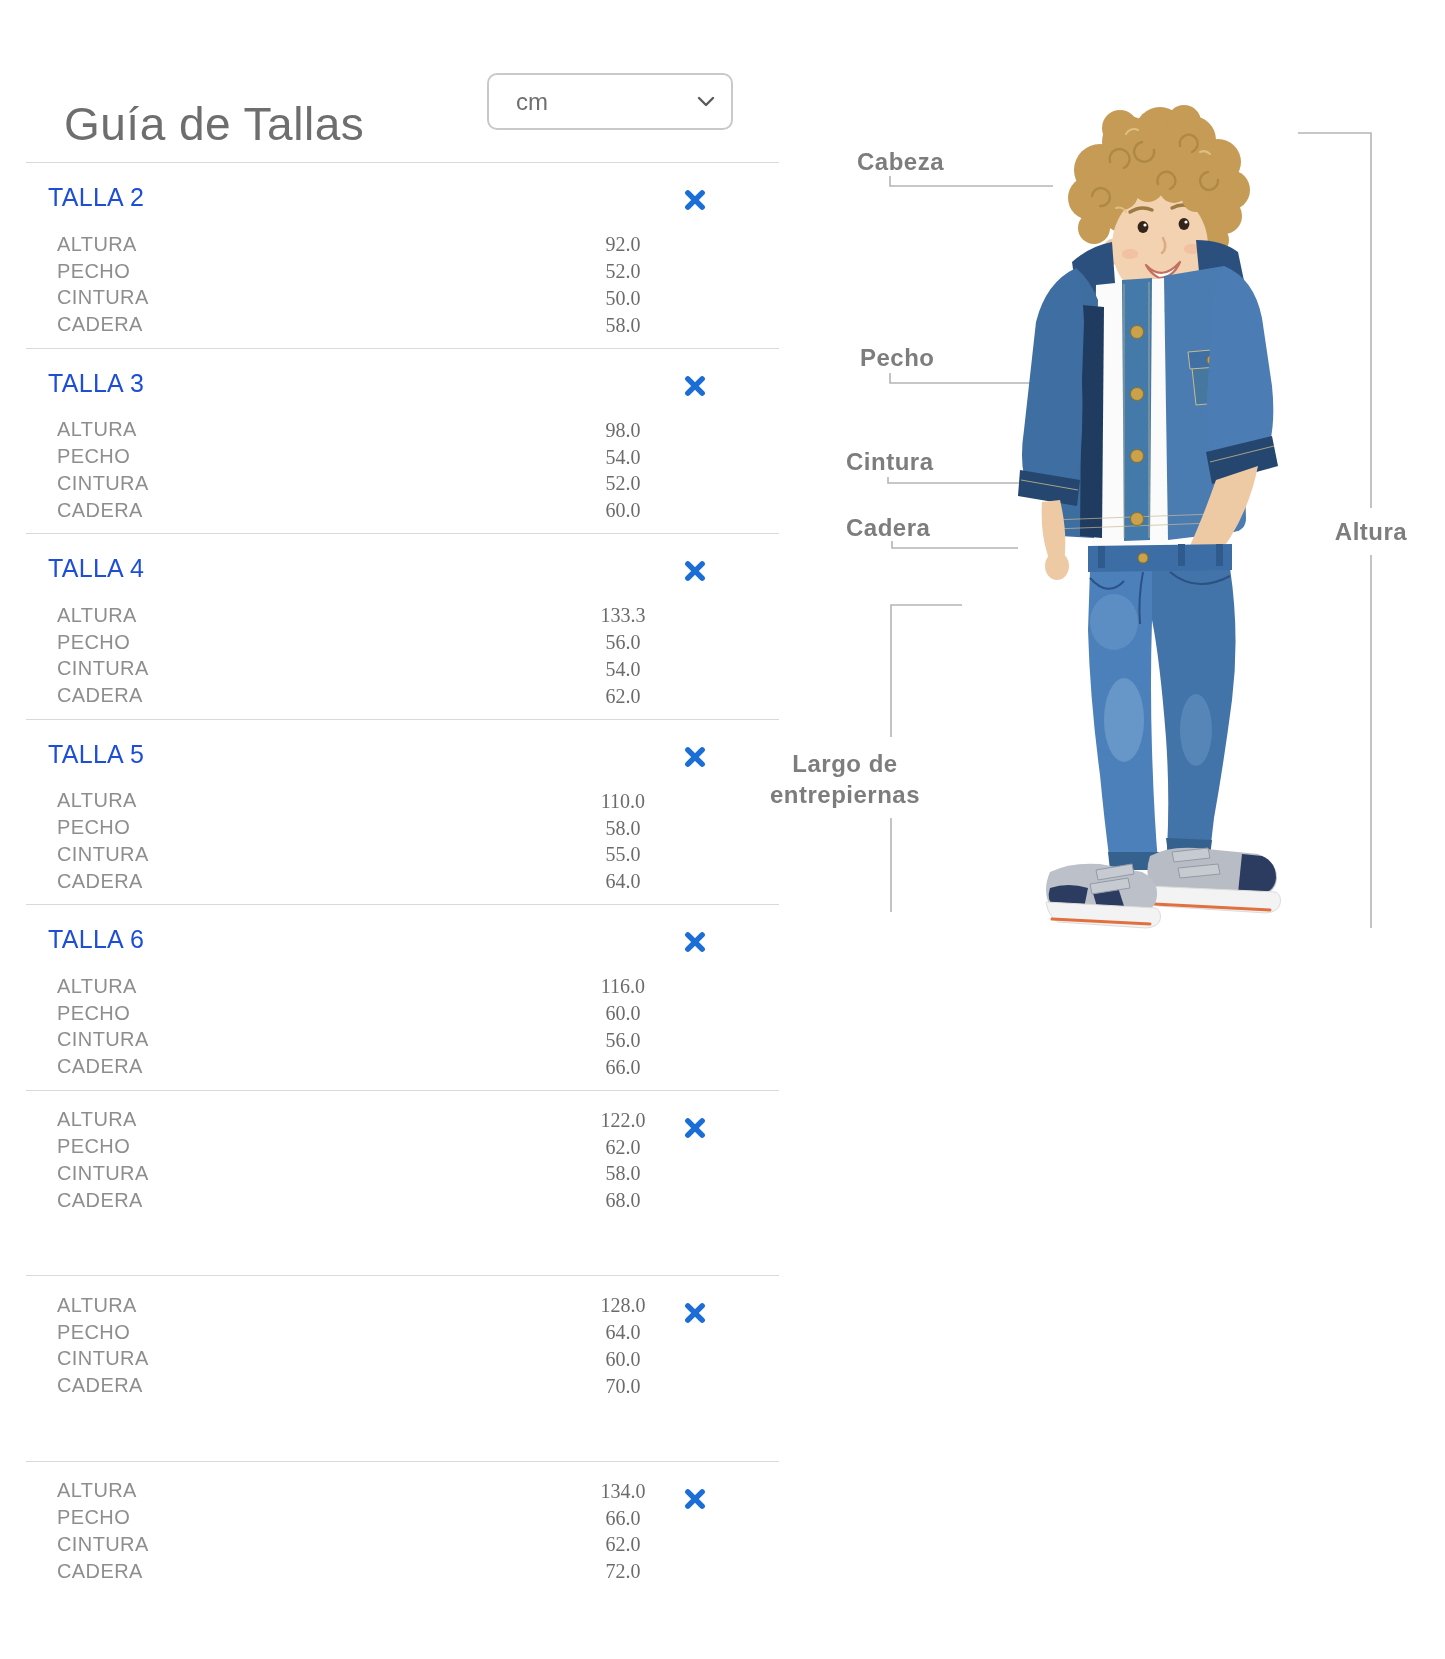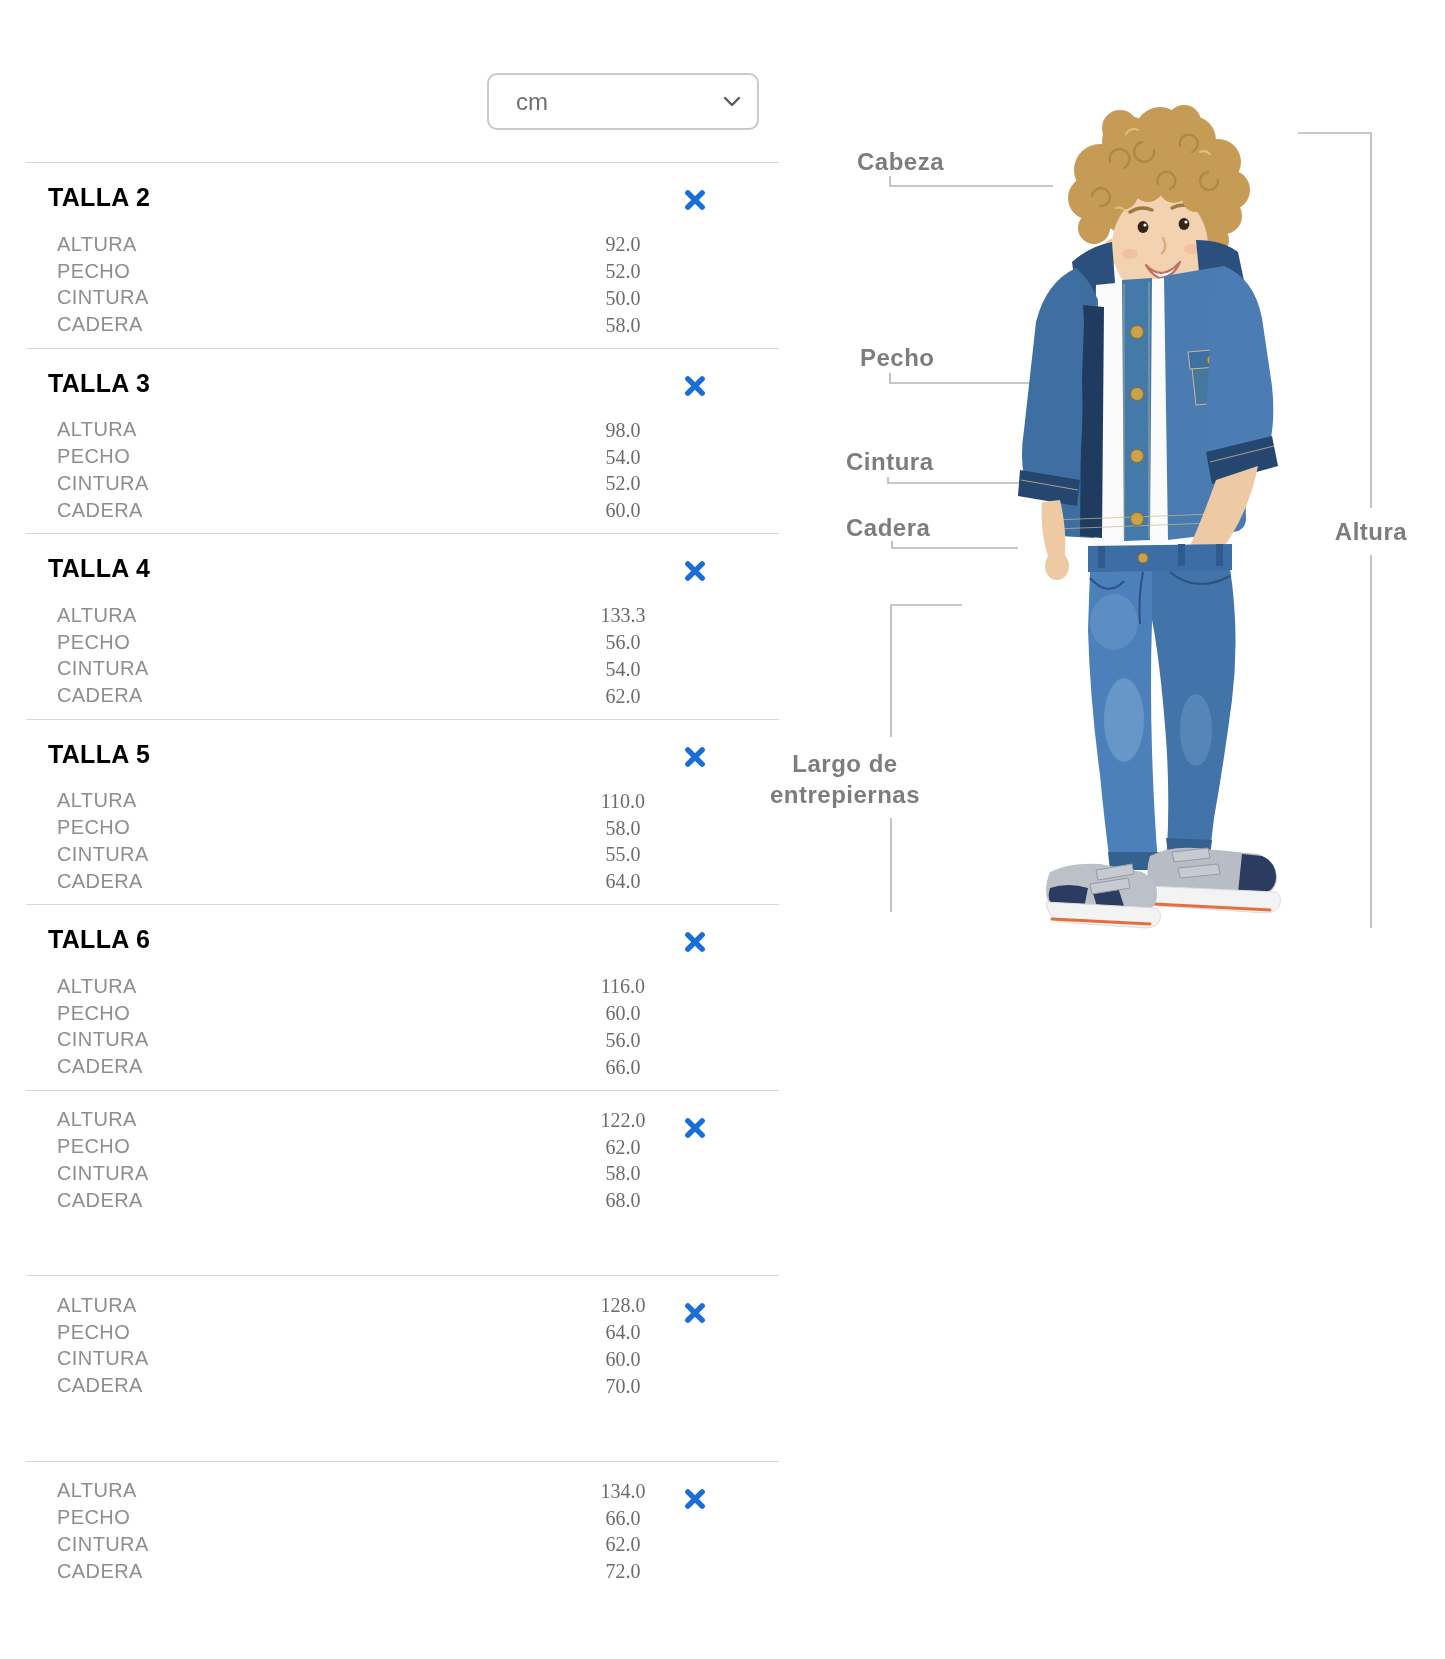--- a/index.html
+++ b/index.html
@@ -2,49 +2,50 @@
 <html><head>
 <meta charset="utf-8">
 <style>
   html,body{margin:0;padding:0;background:#fff;}
   .page{position:relative;width:1445px;height:1659px;background:#ffffff;
         font-family:"Liberation Sans",sans-serif;overflow:hidden;}
 
   
   .title{position:absolute;left:64px;top:66px;font-size:46px;font-weight:400;
          color:#6e6e6e;letter-spacing:.5px;}
-  .unit-select{position:absolute;left:487px;top:73px;width:272px;height:57px;
+  .unit-select{position:absolute;left:487px;top:73px;width:246px;height:57px;
          border:2px solid #c9c9c9;border-radius:10px;box-sizing:border-box;
          display:flex;align-items:center;justify-content:space-between;
          padding:0 16px 0 27px;color:#6f6f6f;font-size:24px;background:#fff;cursor:pointer;}
 
   
   .size-list{position:absolute;left:26px;top:162px;width:753px;}
   .ssec{height:185.5px;box-sizing:border-box;border-top:1px solid #d9d9d9;position:relative;}
-  .shead{margin:20px 0 0 22px;height:32px;font-size:25px;font-weight:700;
-         color:#000000;letter-spacing:.3px;}
+  .shead{margin:20px 0 0 22px;height:32px;font-size:25px;font-weight:400;
+         color:#1d4ed8;letter-spacing:.3px;}
   .xbtn{position:absolute;top:26px;left:657px;width:24px;height:24px;border:0;
         background:transparent;padding:0;cursor:pointer;}
   .rows{margin-top:16px;}
   .mrow{height:26.8px;position:relative;display:flex;align-items:center;}
   .mlabel{margin-left:31px;font-size:20px;color:#8e8e8e;letter-spacing:.4px;}
   .mvalue{position:absolute;left:537px;top:50%;transform:translateY(-50%);
           width:120px;text-align:center;font-size:20px;color:#6b6b6b;font-family:Liberation Serif, serif;}
 
   
   .figure-svg{position:absolute;left:760px;top:100px;}
   .flabel{font-family:"Liberation Sans",sans-serif;font-size:24px;font-weight:700;
           fill:#7d7d7d;letter-spacing:.5px;}
   .bline{stroke:#b5b5b5;stroke-width:1.6;fill:none;}
 </style>
 </head>
 <body>
 
 <div class="page">
 
+  <h1 class="title">Guía de Tallas</h1>
 
   <div class="unit-select">
     <span>cm</span>
     <svg width="18" height="11" viewBox="0 0 18 11">
       <polyline points="2,2 9,9 16,2" fill="none" stroke="#5a5a5a" stroke-width="2.4" stroke-linecap="round" stroke-linejoin="round"></polyline>
     </svg>
   </div>
 
   <div class="size-list">
     <section class="ssec">

